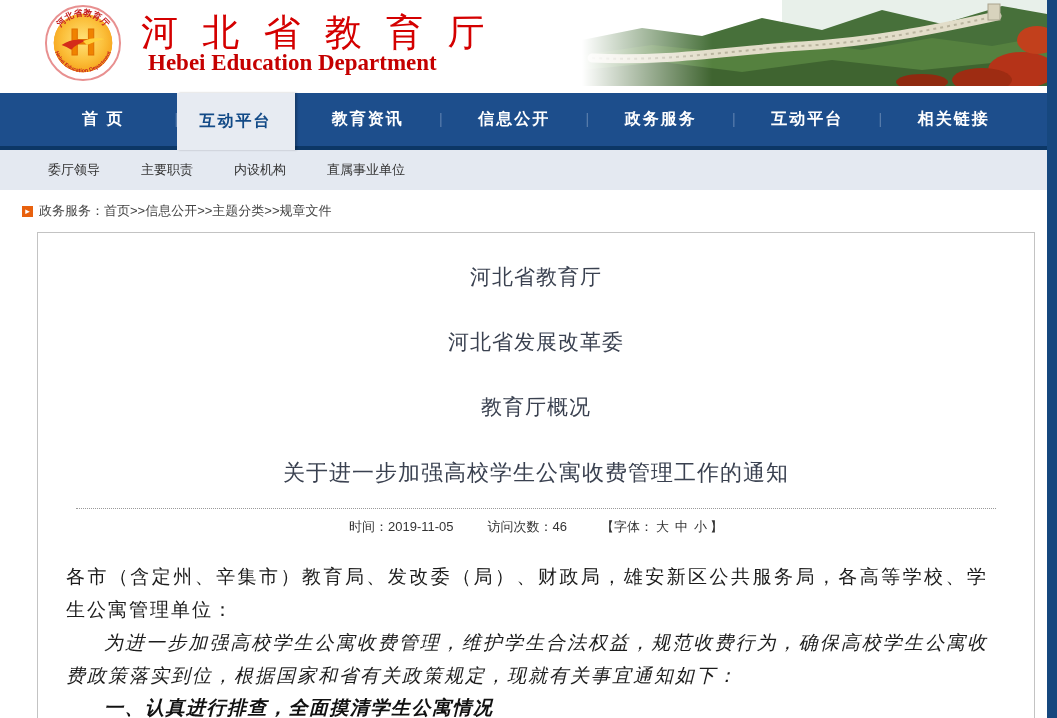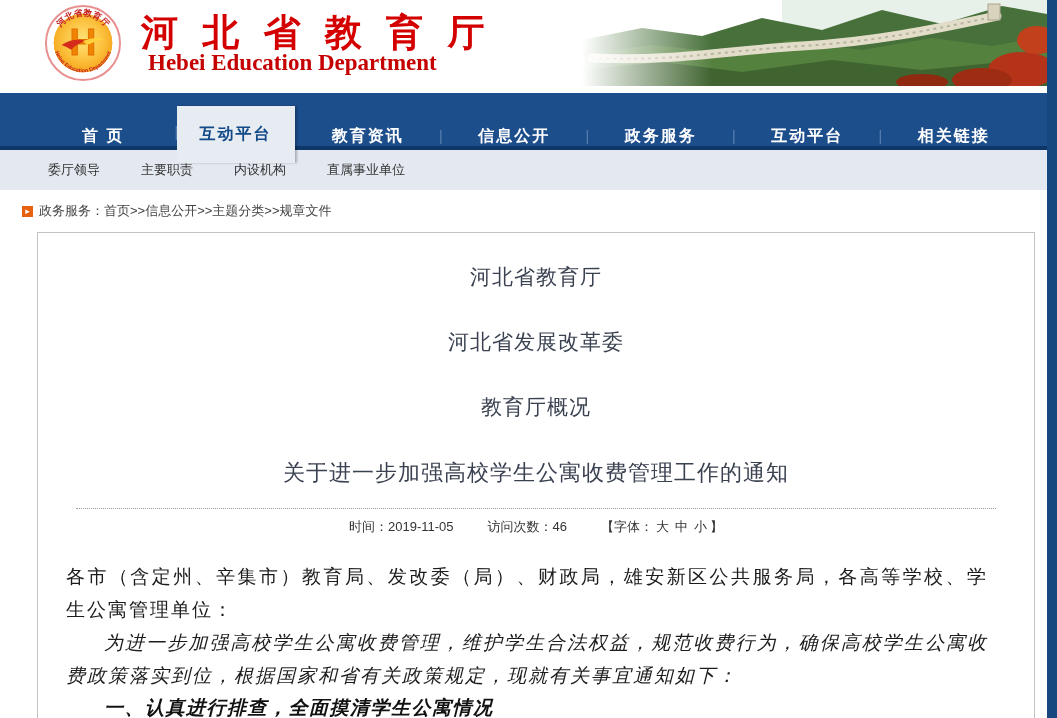--- a/index.html
+++ b/index.html
@@ -7,31 +7,31 @@
               font-family:"Liberation Sans","DejaVu Sans",sans-serif; }
   .page { position:relative; width:1057px; height:718px; background:#fff; }
 
   
   .right-strip { position:absolute; right:0; top:0; width:10px; height:718px;
                  background:#16477e; z-index:50; }
 
   
   .header { position:relative; width:100%; height:93px; background:#fff; }
   .logo { position:absolute; left:44px; top:4px; width:78px; height:78px; }
-  .title-cn { position:absolute; left:141px; top:8px; font-size:37px; font-weight:bold;
+  .title-cn { position:absolute; left:141px; top:8px; font-size:37px; font-weight:normal;
               letter-spacing:7px; color:#d40000; white-space:nowrap;text-align:center; }
   .title-en { position:absolute; left:148px; top:50px; font-size:23px; font-weight:bold;
               font-family:"Liberation Serif","DejaVu Serif",serif; color:#c50000; }
   .wall { position:absolute; top:0; right:10px; width:465px; height:86px; }
 
   
   .nav { position:relative; width:100%; height:57px; background:#1d4e8c; z-index:5; }
   .nav-line { position:absolute; left:0; bottom:0; width:100%; height:4px; background:#0c3766; }
   .nav-list { position:relative; display:flex; height:70px; list-style:none;
-              padding:0 30px;align-items:flex-end; }
+              padding:0 30px; }
   .nav-item { flex:1; display:flex; align-items:center; justify-content:center;
               height:53px; color:#fff; font-size:16px; font-weight:bold;
               letter-spacing:2px; cursor:pointer; position:relative; }
   .nav-item + .nav-item::before { content:"|"; position:absolute; left:-2px; top:18px;
               color:#5c7fae; font-weight:normal; font-size:14px; }
   .nav-item.active { height:57px; background:#e7ebf2; color:#124a87; z-index:6;
               flex:0 0 118px; box-shadow:2px 0 2px rgba(0,0,0,.25); }
   .nav-item.active::after { content:""; }
 
   

